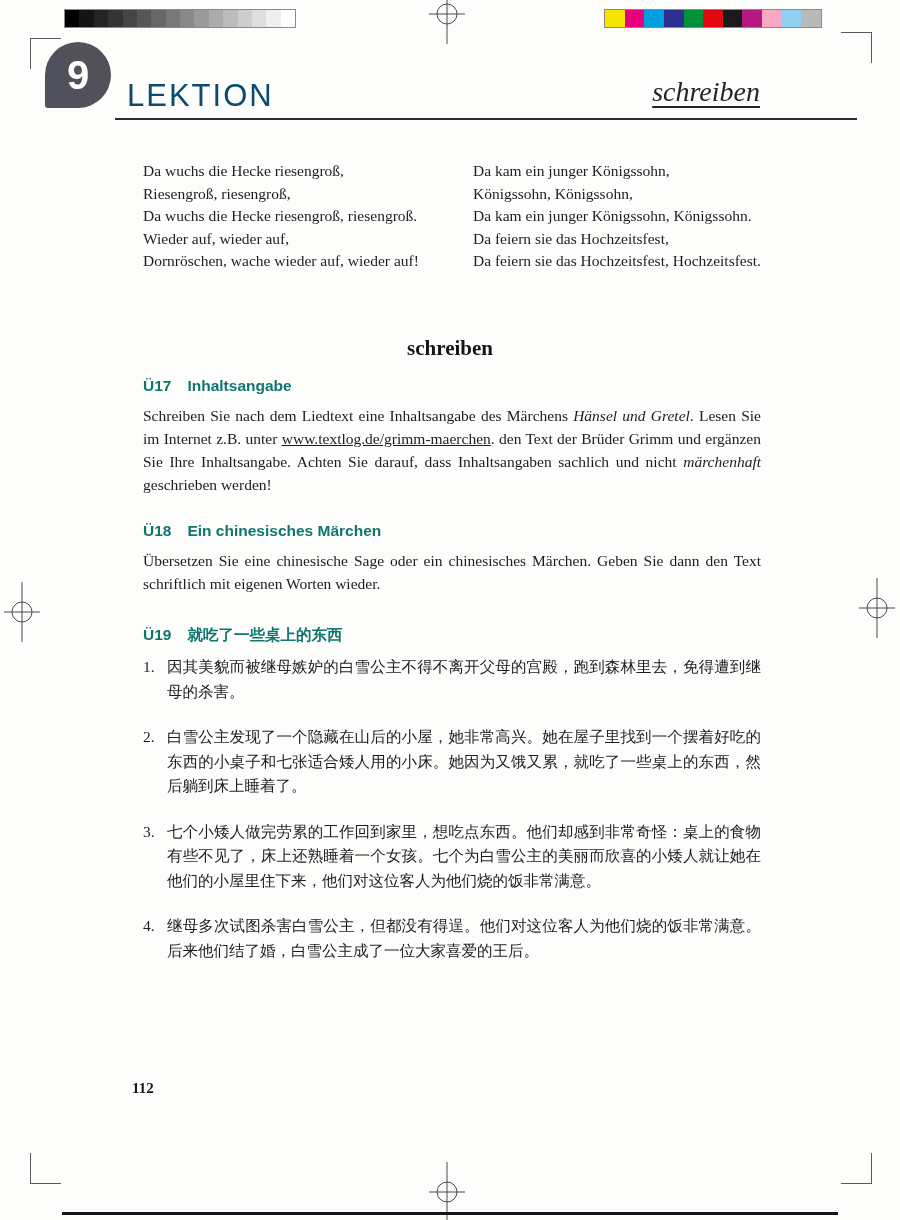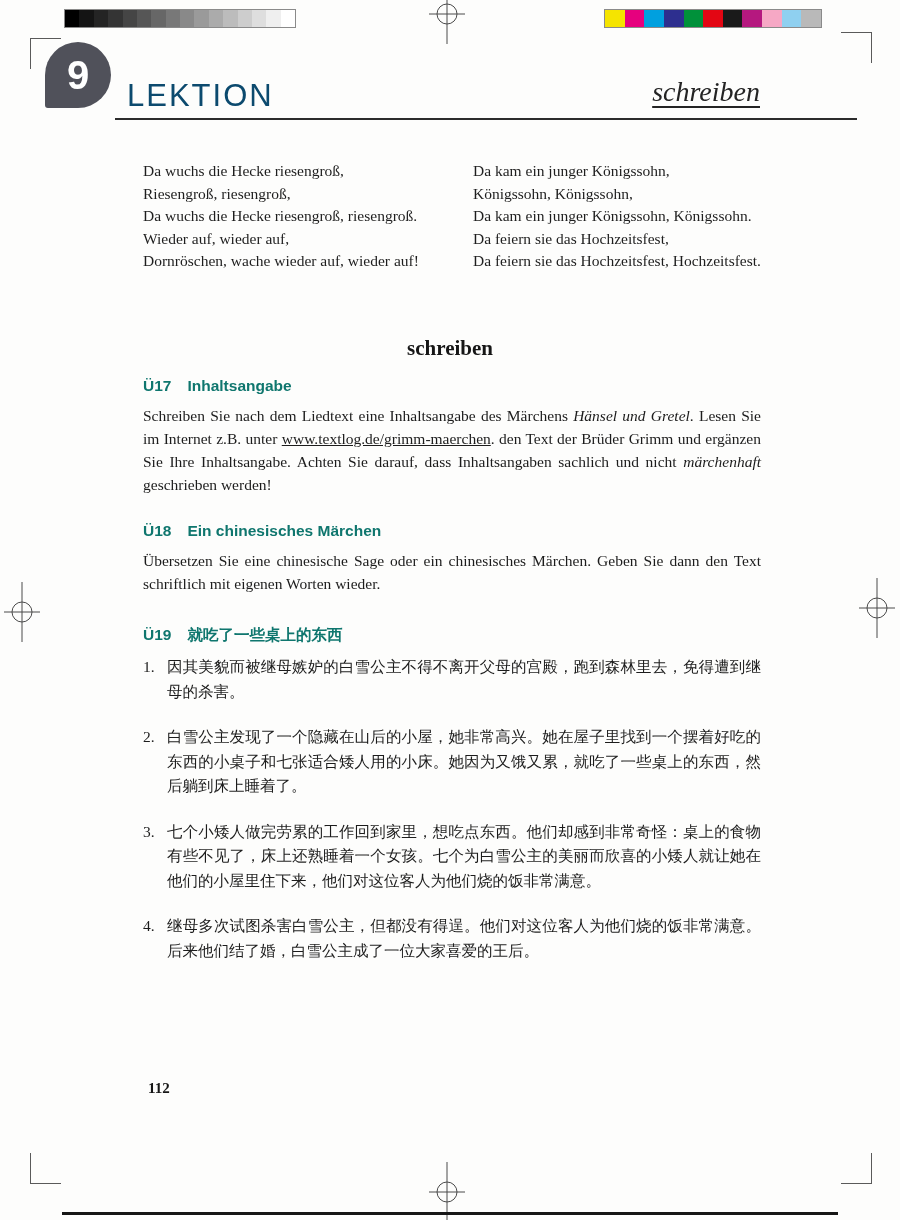--- a/index.html
+++ b/index.html
@@ -53,21 +53,21 @@
   .body-text { font-size:15.5px; line-height:23px; text-align:justify; color:#1c1c1c; margin:0 0 26px 0; }
   .body-text .it { font-style:italic; }
   .body-text .url { text-decoration:underline; }
   .u18-body { margin-bottom:30px; }
 
   .cn-list { margin-top:2px; }
   .cn-item { display:flex; margin-bottom:21px; font-size:15.5px; line-height:24.5px; color:#1c1c1c; }
   .cn-num { width:24px; flex:none; }
   .cn-text { flex:1; text-align:justify; }
 
-  .page-number { position:absolute; left:148px; top:1080px; font-size:15px; font-weight:bold; color:#161616; }
+  .page-number { position:absolute; left:132px; top:1080px; font-size:15px; font-weight:bold; color:#161616; }
 </style>
 </head>
 <body>
 
 <div class="page">
 
   <div class="cal-bar grayscale-bar">
       <div style="background: rgb(0, 0, 0);"></div>
       <div style="background: rgb(20, 20, 20);"></div>
       <div style="background: rgb(36, 36, 36);"></div>

